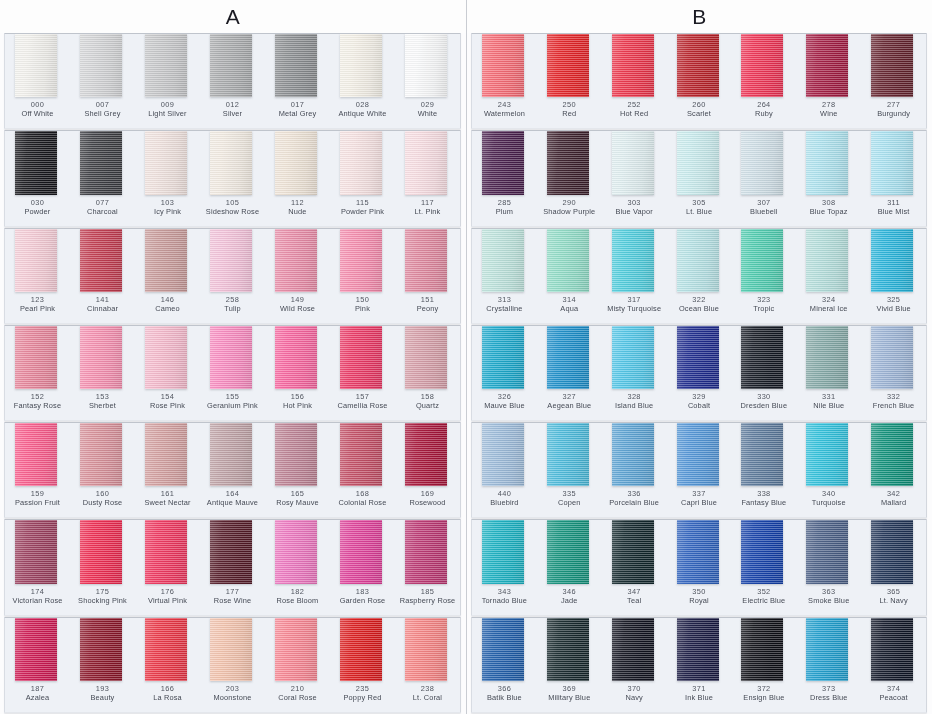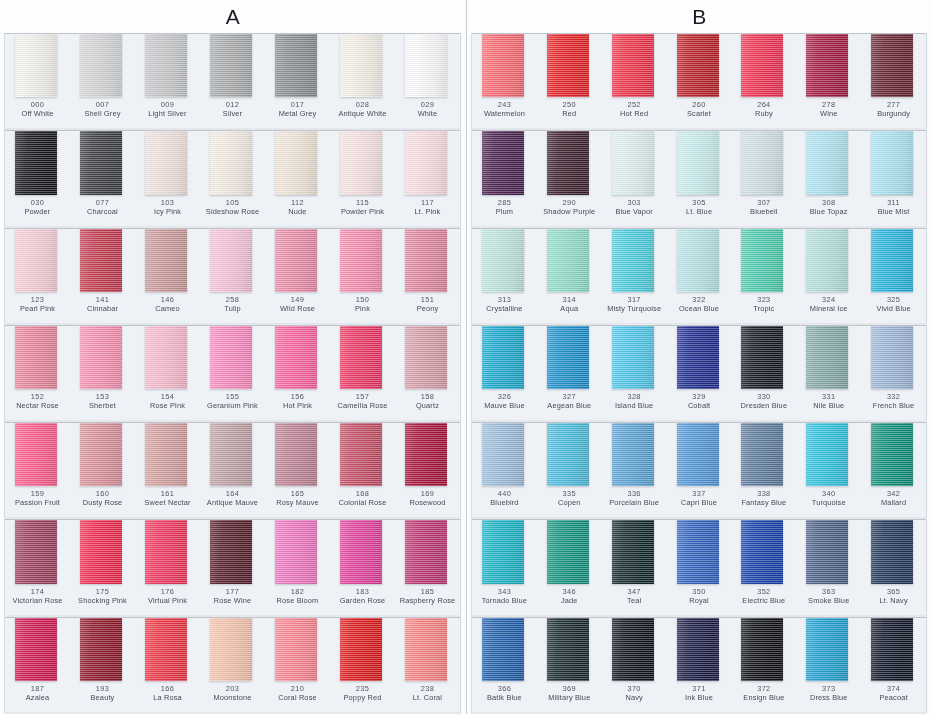--- a/index.html
+++ b/index.html
@@ -328,21 +328,21 @@
             <div class="cell">
               <div class="chip" style="background-color: rgb(236, 54, 100);"></div>
             </div>
             <div class="cell">
               <div class="chip" style="background-color: rgb(214, 158, 168);"></div>
             </div>
           </div>
           <div class="labels">
             <div class="label-cell">
               <span class="code">152</span>
-              <span class="name">Nectar Rose</span>
+              <span class="name">Fantasy Rose</span>
             </div>
             <div class="label-cell">
               <span class="code">153</span>
               <span class="name">Sherbet</span>
             </div>
             <div class="label-cell">
               <span class="code">154</span>
               <span class="name">Rose Pink</span>
             </div>
             <div class="label-cell">

